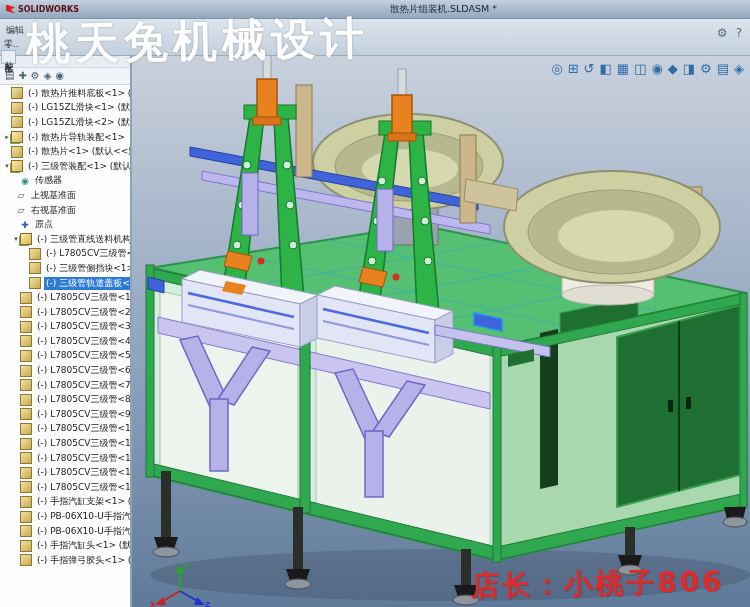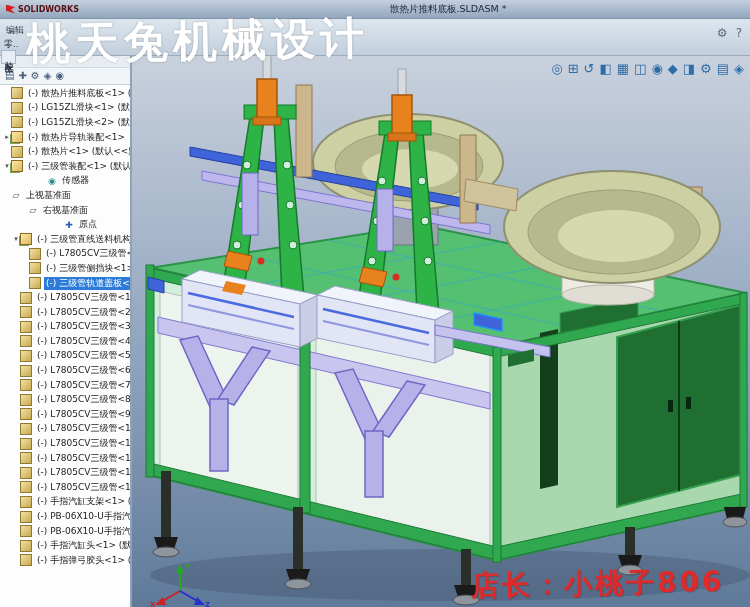--- a/index.html
+++ b/index.html
@@ -59,21 +59,21 @@
     text-shadow:1px 1px 0 rgba(120,0,0,.25);}
 </style>
 </head>
 <body>
 
 <div class="titlebar">
   <span class="logo">
     <span class="logo-mark"></span>
     <span>SOLIDWORKS</span>
   </span>
-  <span class="doc-title">散热片推料底板.SLDASM *</span>
+  <span class="doc-title">散热片组装机.SLDASM *</span>
 </div>
 
 <div class="toolstrip">
   <div class="right-icons">
       <span><i style="font-style:normal">⚙</i></span>
       <span><i style="font-style:normal">?</i></span>
     </div>
 </div>
 <div class="edit-label">编辑</div>
 <div class="part-label">零..</div>
@@ -112,36 +112,36 @@
       <div class="tree-row" style="padding-left: 3px;">
       <span class="arrow"></span>
       <span class="tree-icon i-part"></span>
       <span class="lbl">(-) 散热片&lt;1&gt; (默认&lt;&lt;默</span>
     </div>
       <div class="tree-row" style="padding-left: 3px;">
       <span class="arrow">▾</span>
       <span class="tree-icon i-asm"></span>
       <span class="lbl">(-) 三级管装配&lt;1&gt; (默认</span>
     </div>
-      <div class="tree-row" style="padding-left: 0; justify-content: center;">
+      <div class="tree-row" style="padding-left: 12px;">
       <span class="arrow"></span>
       <span class="tree-icon i-sensor"></span>
       <span class="lbl">传感器</span>
     </div>
-      <div class="tree-row" style="padding-left: 3px;">
+      <div class="tree-row" style="padding-left: 8px;">
       <span class="arrow"></span>
       <span class="tree-icon i-plane"></span>
       <span class="lbl">上视基准面</span>
     </div>
-      <div class="tree-row" style="padding-left: 20px;">
+      <div class="tree-row" style="padding-left: 8px;">
       <span class="arrow"></span>
       <span class="tree-icon i-plane"></span>
       <span class="lbl">右视基准面</span>
     </div>
-      <div class="tree-row" style="padding-left: 12px; margin-left: 44px;">
+      <div class="tree-row" style="padding-left: 12px;">
       <span class="arrow"></span>
       <span class="tree-icon i-origin"></span>
       <span class="lbl">原点</span>
     </div>
       <div class="tree-row" style="padding-left: 12px;">
       <span class="arrow">▾</span>
       <span class="tree-icon i-asm"></span>
       <span class="lbl">(-) 三级管直线送料机构&lt;</span>
     </div>
       <div class="tree-row" style="padding-left: 21px;">

